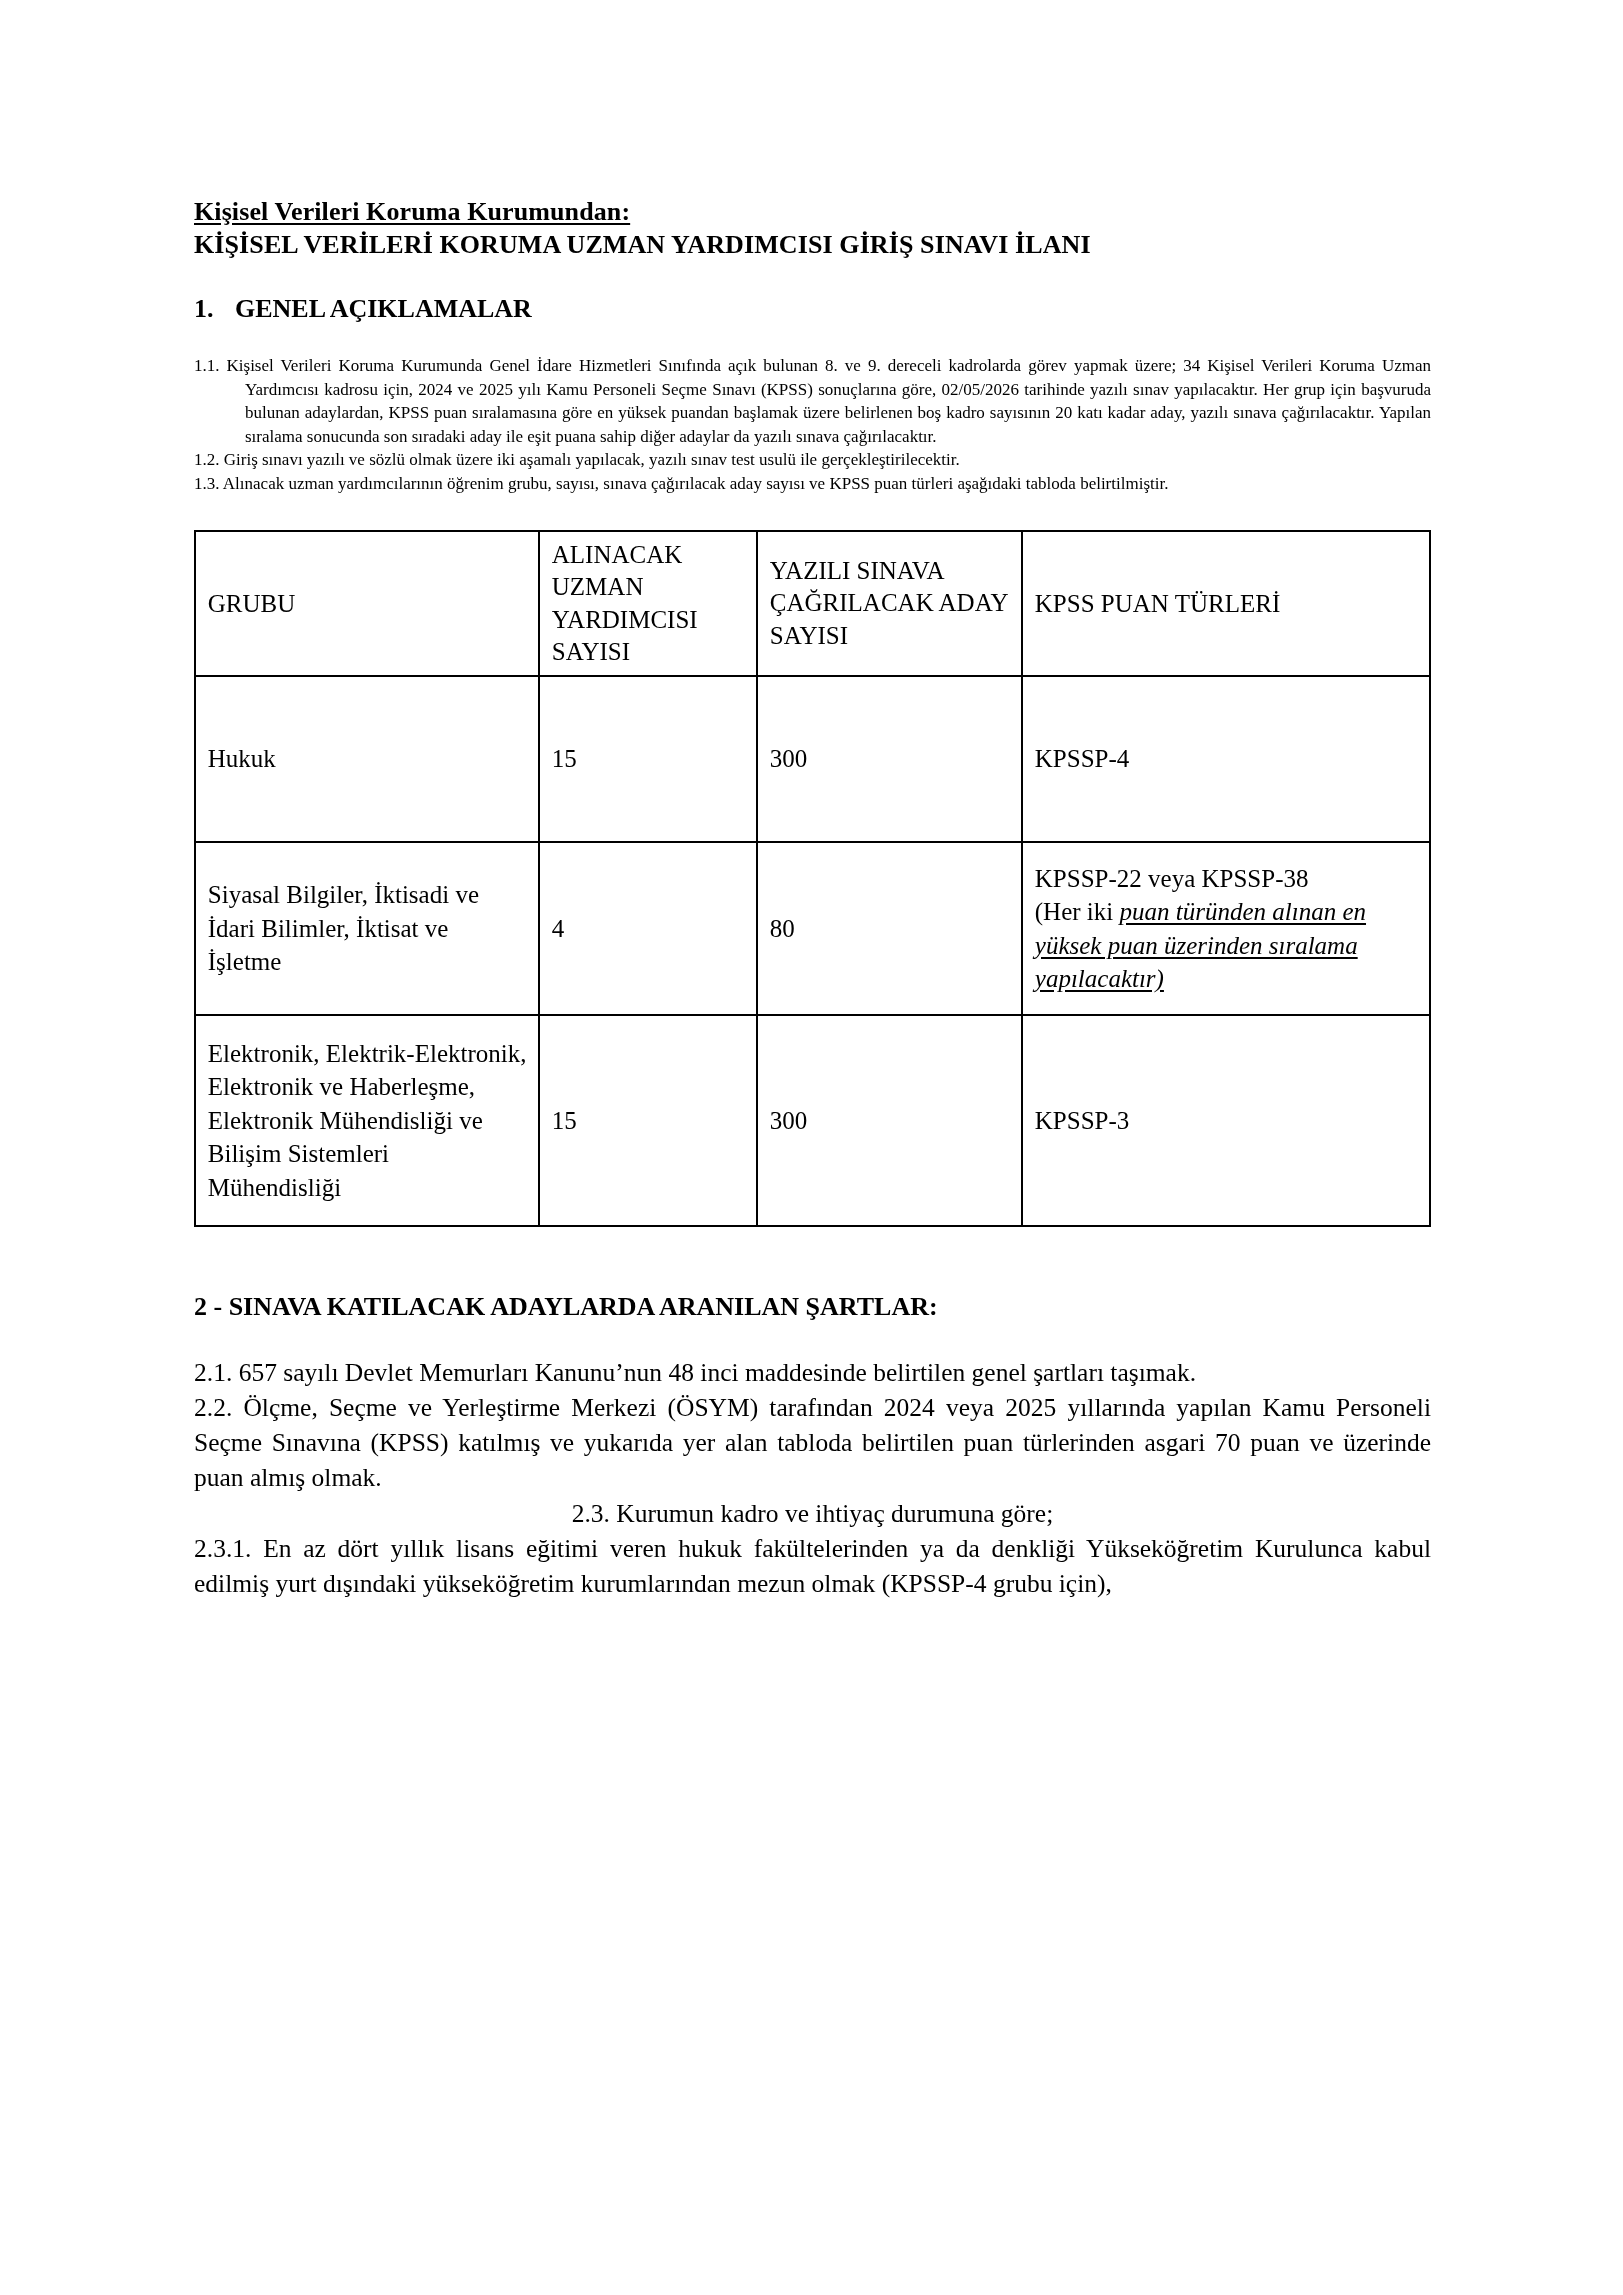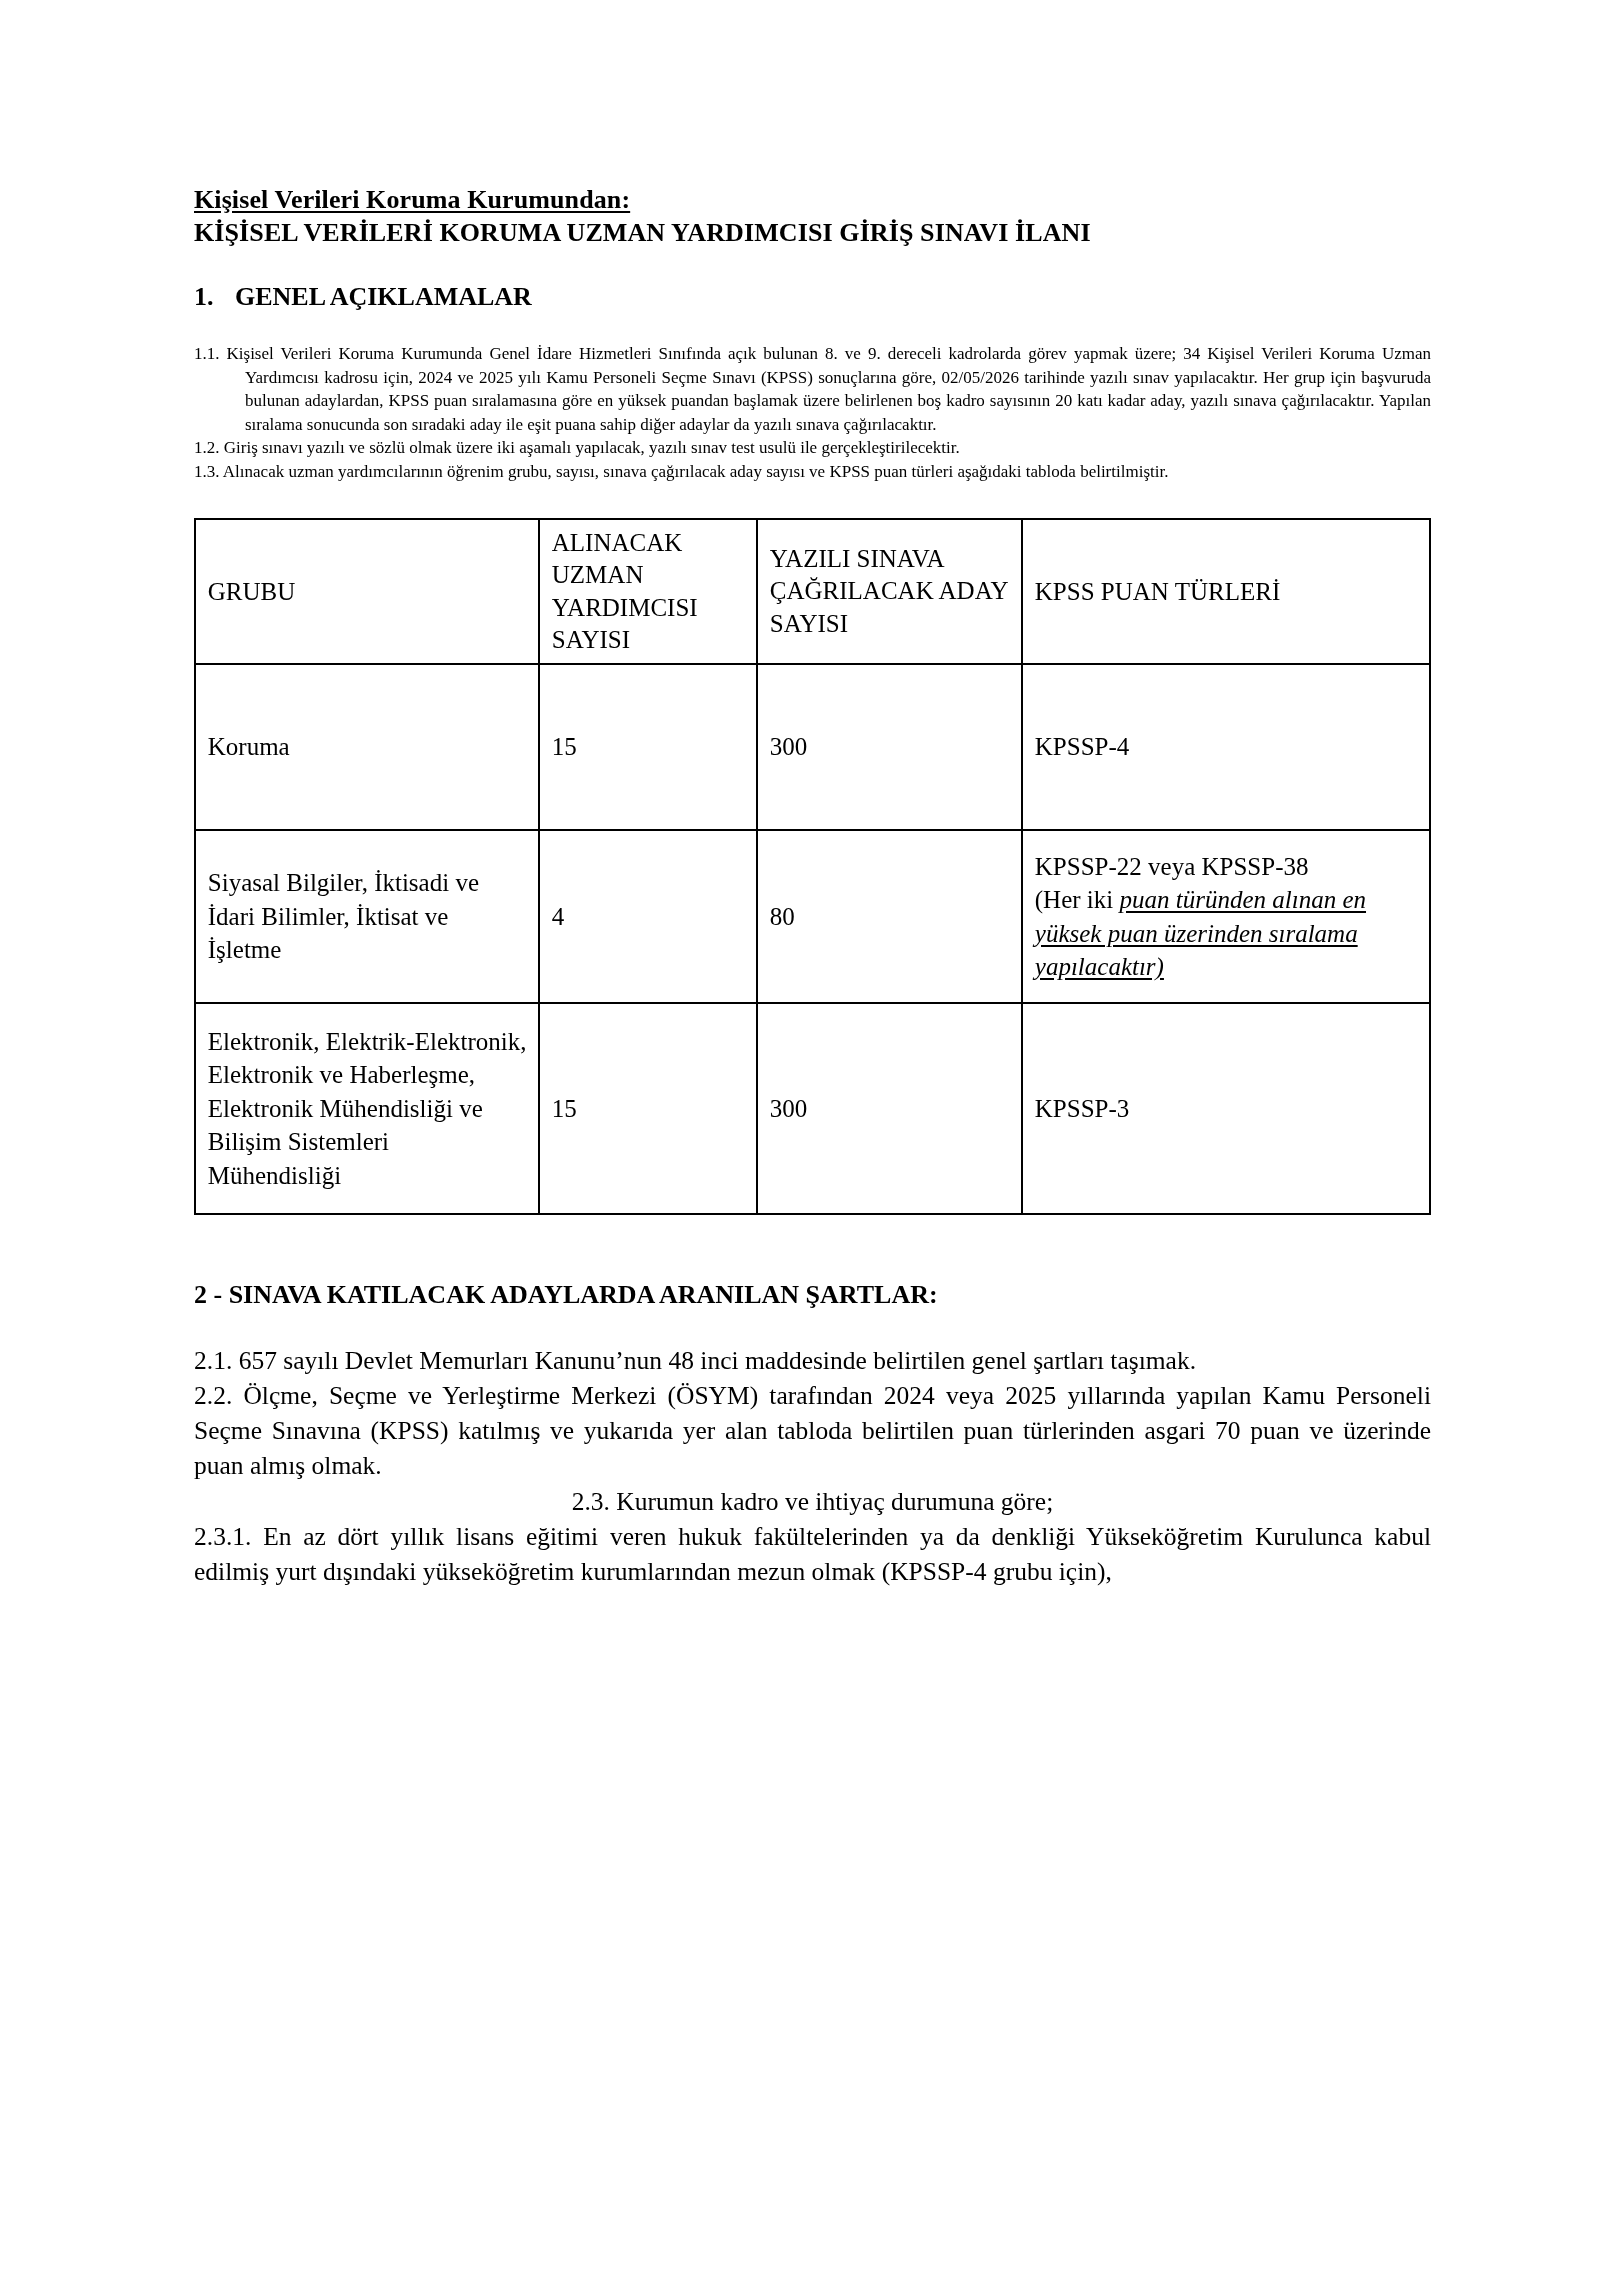--- a/index.html
+++ b/index.html
@@ -7,21 +7,21 @@
     margin: 0;
     padding: 0;
     background: #ffffff;
   }
 
   .page {
     position: relative;
     width: 1623px;
     height: 1709px;
     background: #ffffff;
-    margin: 0 auto;
+    margin: 12px auto;
     box-sizing: border-box;
     font-family: "Liberation Serif", "DejaVu Serif", serif;
     color: #000000;
     overflow: hidden;
   }
 
   .content {
     position: absolute;
     left: 194px;
     top: 183px;
@@ -159,21 +159,21 @@
         </colgroup>
         <tbody>
           <tr class="row-header">
             <td>GRUBU</td>
             <td class="hdr-multiline">ALINACAK UZMAN YARDIMCISI SAYISI</td>
             <td class="hdr-multiline">YAZILI SINAVA ÇAĞRILACAK ADAY SAYISI</td>
             <td>KPSS PUAN TÜRLERİ</td>
           </tr>
 
           <tr class="row-hukuk">
-            <td>Koruma</td>
+            <td>Hukuk</td>
             <td>15</td>
             <td>300</td>
             <td>KPSSP-4</td>
           </tr>
 
           <tr class="row-siyasal">
             <td>Siyasal Bilgiler, İktisadi ve İdari Bilimler, İktisat ve İşletme</td>
             <td>4</td>
             <td>80</td>
             <td class="cell-top">

